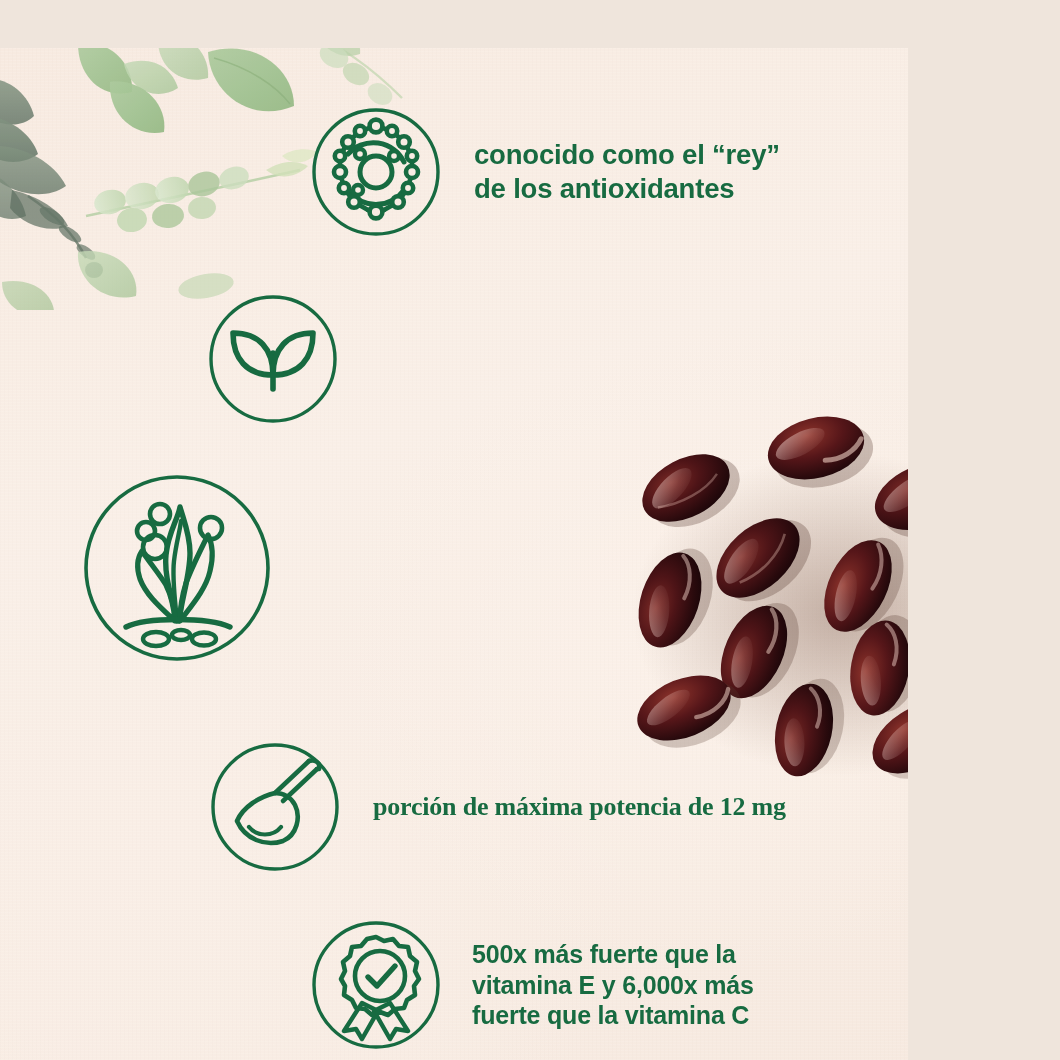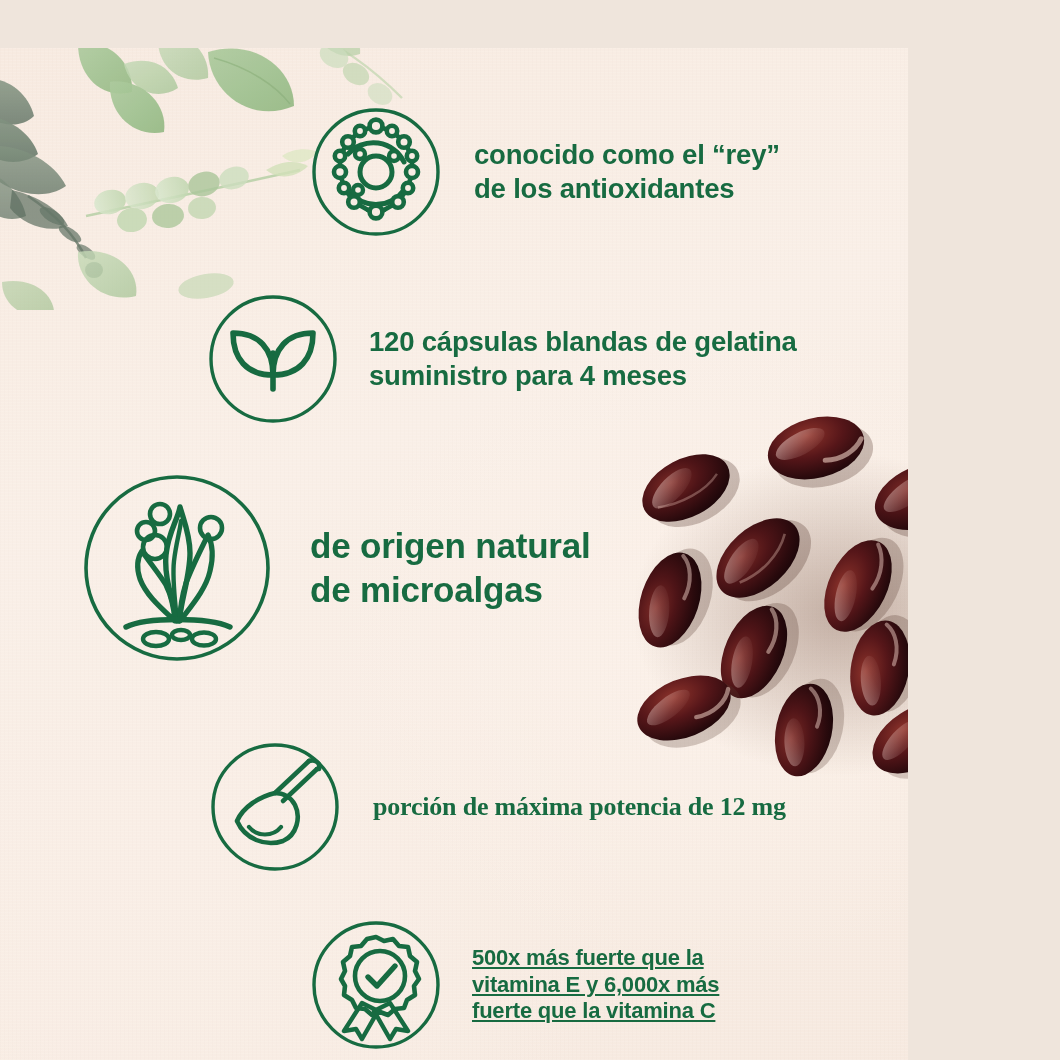--- a/index.html
+++ b/index.html
@@ -87,21 +87,21 @@
   #row-capsules      { left: 207px; top: 245px; }
   #row-capsules .feature-text { font-size: 27.5px; margin-left: 30px; }
 
   #row-microalgae    { left: 80px;  top: 423px; }
   #row-microalgae .feature-text { font-size: 35px; margin-left: 36px; line-height: 1.25; }
 
   #row-potency       { left: 209px; top: 693px; font-family: Liberation Serif, serif; }
   #row-potency .feature-text { font-size: 26px; margin-left: 32px; }
 
   #row-strength      { left: 310px; top: 871px; }
-  #row-strength .feature-text { font-size: 22px; margin-left: 30px; text-decoration: underline; }
+  #row-strength .feature-text { font-size: 25px; margin-left: 30px; }
 </style>
 </head>
 <body>
 
 <div id="stage">
 
   <div class="bg-base"></div>
   <div class="bg-grain"></div>
 
   <div class="foliage">
@@ -365,22 +365,20 @@
     <div class="icon-badge">
       <svg viewBox="0 0 132 132" width="132" height="132" aria-hidden="true">
         <g fill="none" stroke="#176B41" stroke-width="3.4" stroke-linecap="round" stroke-linejoin="round">
           <circle cx="66" cy="66" r="62"></circle>
           <path d="M66 96 C 66 78, 66 66, 66 60" stroke-width="5.6"></path>
           <path d="M66 82 C 40 82, 26 66, 26 40 C 52 40, 66 56, 66 82 Z" stroke-width="5.6"></path>
           <path d="M66 82 C 92 82, 106 66, 106 40 C 80 40, 66 56, 66 82 Z" stroke-width="5.6"></path>
         </g>
       </svg>
     </div>
-    <div class="feature-text">120 cápsulas blandas de gelatina
-suministro para 4 meses</div>
   </div>
 
   <div class="feature" id="row-microalgae">
     <div class="icon-badge">
       <svg viewBox="0 0 194 194" width="194" height="194" aria-hidden="true">
         <g fill="none" stroke="#176B41" stroke-width="3.6" stroke-linecap="round" stroke-linejoin="round">
           <circle cx="97" cy="97" r="91"></circle>
 
           <path d="M97 150 C 92 126, 84 106, 86 84 C 88 62, 98 48, 100 36
                    C 104 50, 110 64, 110 82 C 110 104, 102 126, 99 150" stroke-width="5.4"></path>
@@ -398,22 +396,20 @@
           <ellipse cx="101" cy="164" rx="9" ry="5" stroke-width="4.4"></ellipse>
           <ellipse cx="124" cy="168" rx="12" ry="6.5" stroke-width="4.4"></ellipse>
 
           <circle cx="66" cy="60" r="9" stroke-width="4.6"></circle>
           <circle cx="80" cy="43" r="10" stroke-width="4.6"></circle>
           <circle cx="75" cy="76" r="12" stroke-width="4.6"></circle>
           <circle cx="131" cy="57" r="11" stroke-width="4.6"></circle>
         </g>
       </svg>
     </div>
-    <div class="feature-text">de origen natural
-de microalgas</div>
   </div>
 
   <div class="feature" id="row-potency">
     <div class="icon-badge">
       <svg viewBox="0 0 132 132" width="132" height="132" aria-hidden="true">
         <g fill="none" stroke="#176B41" stroke-width="3.4" stroke-linecap="round" stroke-linejoin="round">
           <circle cx="66" cy="66" r="62"></circle>
 
           <path d="M74 60 L 108 28" stroke-width="4.6"></path>
           <path d="M66 52 L 100 20" stroke-width="4.6"></path>

